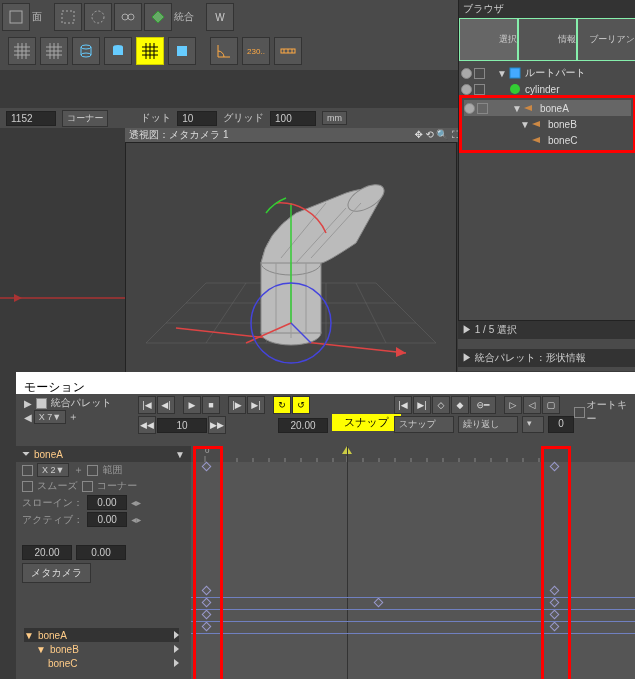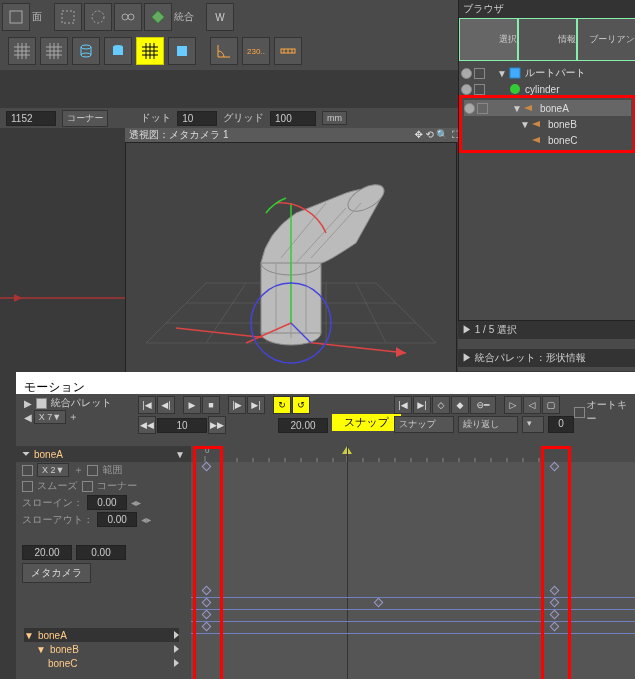--- a/index.html
+++ b/index.html
@@ -334,21 +334,21 @@
         <span>スムーズ</span>
       <span class="chk"></span>
         <span>コーナー</span>
     </div>
     <div class="param-row">
         <span>スローイン：</span>
         <span class="timefield" style="width:34px">0.00</span>
         <span>◂▸</span>
       </div>
     <div class="param-row">
-        <span>スローアウト：</span>
+        <span>アクティブ：</span>
         <span class="timefield" style="width:34px">0.00</span>
         <span>◂▸</span>
       </div>
     <div class="param-row" style="margin-top:16px">
       <span class="timefield" style="width:44px">20.00</span>
       <span class="timefield" style="width:44px">0.00</span>
     </div>
     <div class="active-btn">メタカメラ</div>
 
     <div class="bone-list">

